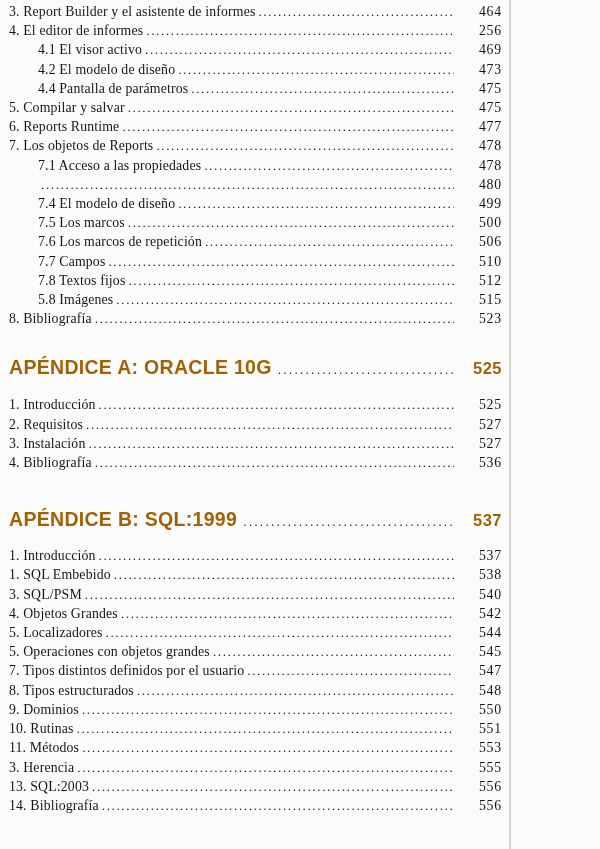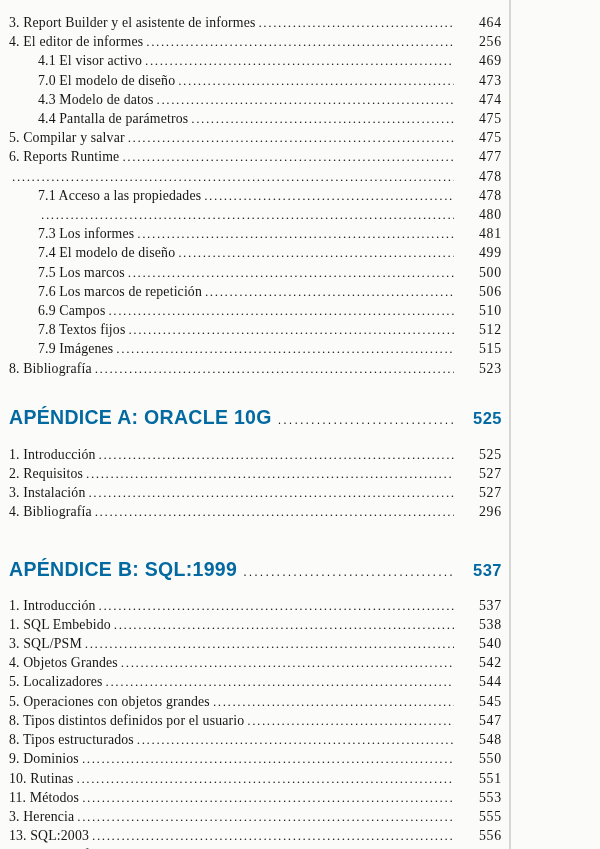--- a/index.html
+++ b/index.html
@@ -5,21 +5,21 @@
   html, body { margin:0; padding:0; }
   body {
     width:600px; height:849px; overflow:hidden;
     background:#fbfbfa;
     font-family:"Liberation Serif","DejaVu Serif",serif;
     color:#161616;
   }
   .page {
     position:relative; box-sizing:border-box;
     width:512px; height:849px;
-    padding:13px 10px 0 9px;
+    padding:2px 10px 0 9px;
   }
   .edge-artifact {
     position:absolute; top:0; right:1px; width:2px; height:100%;
     background:#c9c9c6; opacity:.75;
   }
   
   .row {
     display:flex; align-items:baseline;
     font-size:13.8px; line-height:19.2px;
   }
@@ -34,21 +34,21 @@
     letter-spacing:1.6px; font-size:13.2px; color:#1c1c1c;
   }
   .pg {
     flex:0 0 auto; width:34px; text-align:right;
     letter-spacing:.8px; white-space:nowrap;
   }
   
   .hrow {
     display:flex; align-items:baseline;
     font-family:"Liberation Sans","DejaVu Sans",sans-serif;
-    font-weight:bold; color:#0369a1; line-height:22px;
+    font-weight:bold; color:#a16207; line-height:22px;
   }
   .hrow .h-label { font-size:19.5px; letter-spacing:.3px; white-space:nowrap; }
   .hrow .dots { margin-left:6px; margin-right:14px; }
   .hrow .dots::after { font-weight:normal; font-size:12.5px; letter-spacing:2.1px; }
   .hrow .pg { font-size:16.5px; letter-spacing:.5px; }
   .hrow-a { margin-top:28px; margin-bottom:14px; }
   .hrow-b { margin-top:36px; margin-bottom:13px; }
 </style>
 </head>
 <body>
@@ -66,89 +66,80 @@
         <span class="label">4. El editor de informes</span>
         <span class="dots"></span>
         <span class="pg">256</span>
       </div>
     <div class="row sub">
         <span class="label">4.1 El visor activo</span>
         <span class="dots"></span>
         <span class="pg">469</span>
       </div>
     <div class="row sub">
-        <span class="label">7.0 El modelo de diseño</span>
+        <span class="label">4.2 El modelo de diseño</span>
         <span class="dots"></span>
         <span class="pg">473</span>
       </div>
     <div class="row sub">
-        <span class="label">4.3 Modelo de datos</span>
-        <span class="dots"></span>
-        <span class="pg">474</span>
-      </div>
-    <div class="row sub">
         <span class="label">4.4 Pantalla de parámetros</span>
         <span class="dots"></span>
         <span class="pg">475</span>
       </div>
     <div class="row">
         <span class="label">5. Compilar y salvar</span>
         <span class="dots"></span>
         <span class="pg">475</span>
       </div>
     <div class="row">
         <span class="label">6. Reports Runtime</span>
         <span class="dots"></span>
         <span class="pg">477</span>
       </div>
     <div class="row">
+        <span class="label">7. Los objetos de Reports</span>
         <span class="dots"></span>
         <span class="pg">478</span>
       </div>
     <div class="row sub">
         <span class="label">7.1 Acceso a las propiedades</span>
         <span class="dots"></span>
         <span class="pg">478</span>
       </div>
     <div class="row sub">
         <span class="dots"></span>
         <span class="pg">480</span>
       </div>
     <div class="row sub">
-        <span class="label">7.3 Los informes</span>
-        <span class="dots"></span>
-        <span class="pg">481</span>
-      </div>
-    <div class="row sub">
         <span class="label">7.4 El modelo de diseño</span>
         <span class="dots"></span>
         <span class="pg">499</span>
       </div>
     <div class="row sub">
         <span class="label">7.5 Los marcos</span>
         <span class="dots"></span>
         <span class="pg">500</span>
       </div>
     <div class="row sub">
         <span class="label">7.6 Los marcos de repetición</span>
         <span class="dots"></span>
         <span class="pg">506</span>
       </div>
     <div class="row sub">
-        <span class="label">6.9 Campos</span>
+        <span class="label">7.7 Campos</span>
         <span class="dots"></span>
         <span class="pg">510</span>
       </div>
     <div class="row sub">
         <span class="label">7.8 Textos fijos</span>
         <span class="dots"></span>
         <span class="pg">512</span>
       </div>
     <div class="row sub">
-        <span class="label">7.9 Imágenes</span>
+        <span class="label">5.8 Imágenes</span>
         <span class="dots"></span>
         <span class="pg">515</span>
       </div>
     <div class="row">
         <span class="label">8. Bibliografía</span>
         <span class="dots"></span>
         <span class="pg">523</span>
       </div>
   </section>
 
@@ -170,21 +161,21 @@
         <span class="pg">527</span>
       </div>
     <div class="row">
         <span class="label">3. Instalación</span>
         <span class="dots"></span>
         <span class="pg">527</span>
       </div>
     <div class="row">
         <span class="label">4. Bibliografía</span>
         <span class="dots"></span>
-        <span class="pg">296</span>
+        <span class="pg">536</span>
       </div>
   </section>
 
   <div class="hrow hrow-b">
     <span class="h-label">APÉNDICE B: SQL:1999</span>
     <span class="dots"></span>
     <span class="pg">537</span>
   </div>
 
   <section>
@@ -212,21 +203,21 @@
         <span class="label">5. Localizadores</span>
         <span class="dots"></span>
         <span class="pg">544</span>
       </div>
     <div class="row">
         <span class="label">5. Operaciones con objetos grandes</span>
         <span class="dots"></span>
         <span class="pg">545</span>
       </div>
     <div class="row">
-        <span class="label">8. Tipos distintos definidos por el usuario</span>
+        <span class="label">7. Tipos distintos definidos por el usuario</span>
         <span class="dots"></span>
         <span class="pg">547</span>
       </div>
     <div class="row">
         <span class="label">8. Tipos estructurados</span>
         <span class="dots"></span>
         <span class="pg">548</span>
       </div>
     <div class="row">
         <span class="label">9. Dominios</span>

